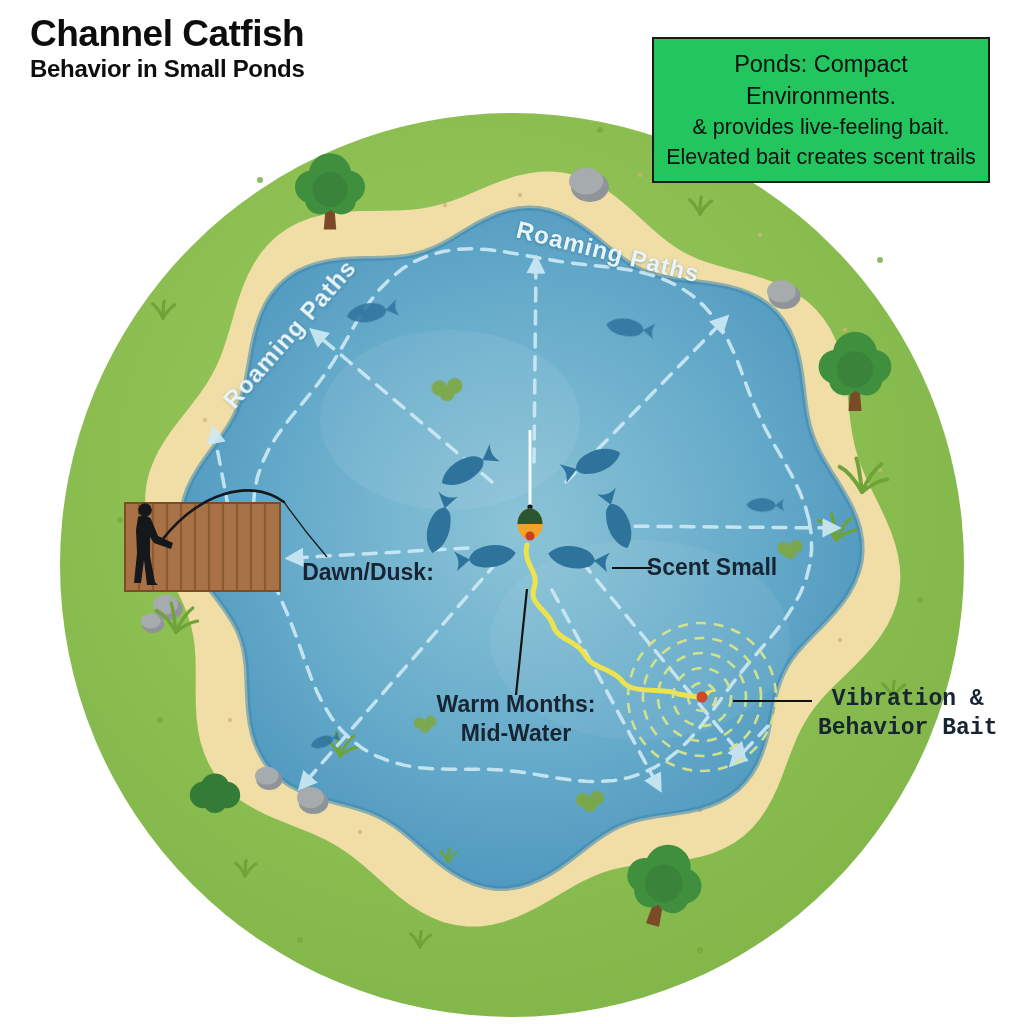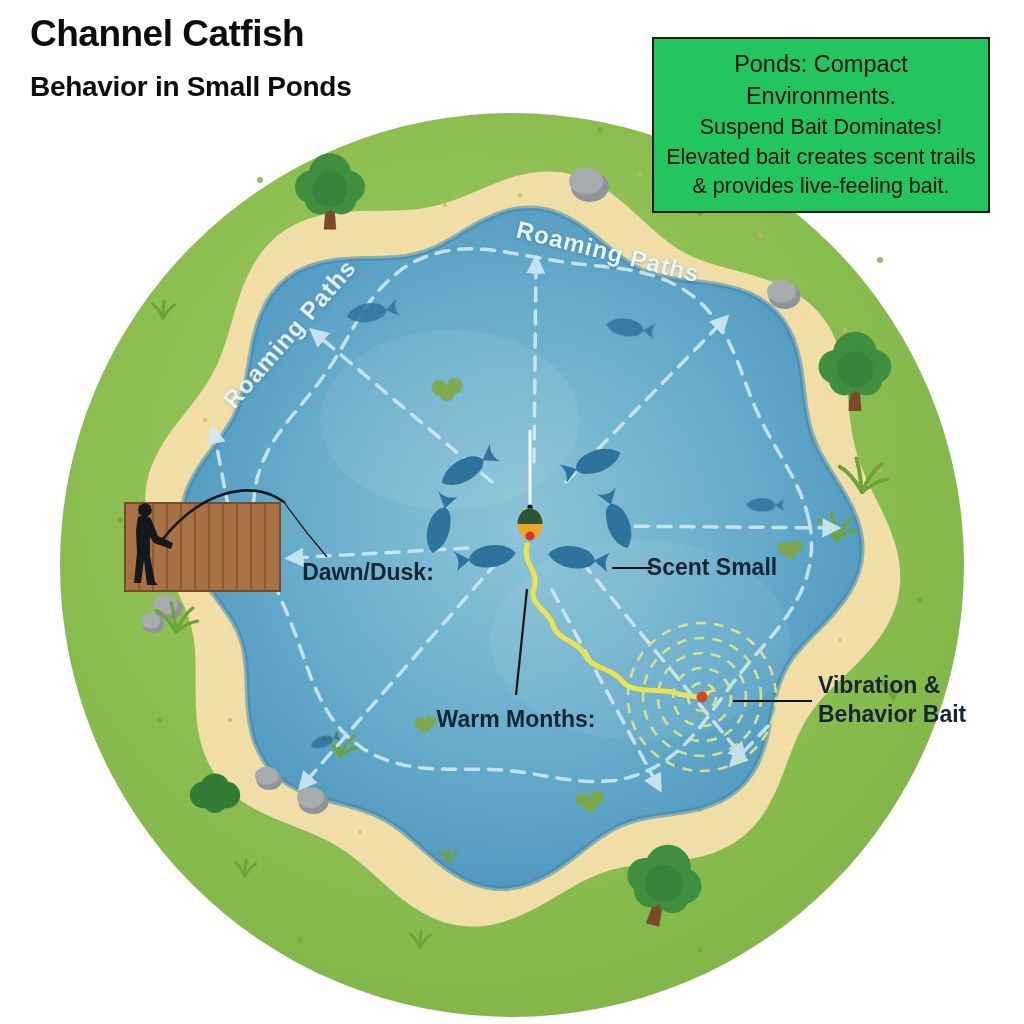--- a/index.html
+++ b/index.html
@@ -1,35 +1,35 @@
 <!DOCTYPE html>
 <html style="--grass1: #9ccb5f; --grass2: #7db245; --sand: #f1dea6; --sandSpeck: #d2b376; --waterCenter: #8cc4d7; --waterMid: #66abca; --waterEdge: #4690ba; --waterRim: #3d87b1; --dash: #cfeaf6; --fish: #2e739c; --dockWood: #a87246; --dockLine: #8c5a33; --dockEdge: #7c4c28; --silhouette: #15181b; --labelDark: #162433; --roamingText: #e8f6fb; --trail: #ece34f; --ripple: #d8e489; --bait: #d04828; --bobberTop: #2c5531; --bobberBody: #f2a32a; --bobberRing: #d13b25; --lineWhite: #ffffff; --tree: #3f8f3e; --treeDark: #347c36; --trunk: #7b4b27; --rock: #a6abae; --rockDark: #8f9498; --tuft: #6fa338; --algae: #7fa83f; --callout: #111111; --grassSpeck: #74a93c;"><head>
 <meta charset="utf-8">
 <style>
   html,body{margin:0;padding:0;background:#fff;}
   .stage{position:relative;width:1024px;height:1024px;background:#fff;overflow:hidden;
          font-family:"Liberation Sans",sans-serif;}
   .stage svg{position:absolute;left:0;top:0;}
   .titleblock{position:absolute;left:30px;top:14px;color:#0d0d0d;z-index:3;}
   .titleblock h1{margin:0;font-size:37px;font-weight:700;letter-spacing:-.5px;line-height:1.08;}
-  .titleblock h2{margin:18px 0 0;font-size:28px;font-weight:700;letter-spacing:-.3px;line-height:1.05;}
+  .titleblock h2{margin:2px 0 0;font-size:24px;font-weight:700;letter-spacing:-.3px;line-height:1.05;}
   .infobox{position:absolute;left:652px;top:37px;width:338px;box-sizing:border-box;z-index:3;
            background:#22c55e;border:2.5px solid #1a1a1a;padding:9px 6px;text-align:center;
            color:#111;font-size:21.5px;line-height:1.38;}
   .infobox .first{font-size:23.5px;}
   .lbl{position:absolute;z-index:2;font-weight:700;color:var(--labelDark);text-align:center;
        transform:translate(-50%,-50%);white-space:nowrap;font-size:23px;line-height:1.24;}
   .roam{position:absolute;z-index:2;font-weight:700;font-size:24px;letter-spacing:1px;
         color:var(--roamingText);text-shadow:0 1px 3px rgba(30,80,110,.45);white-space:nowrap;}
   #roamLeft{left:290px;top:334px;transform:translate(-50%,-50%) rotate(-49deg);}
   #roamTop{left:608px;top:252px;transform:translate(-50%,-50%) rotate(14deg);}
   #dawnDusk{left:368px;top:572px;}
   #scentTrail{left:712px;top:567px;}
   #warmMonths{left:516px;top:719px;}
-  #vibration{left:818px;top:671px;transform:none;text-align:left;}
+  #vibration{left:818px;top:685px;transform:none;text-align:center;font-family:Liberation Mono, monospace;}
 </style>
 </head>
 <body>
 
 <div class="stage">
 
   <svg width="1024" height="1024" viewBox="0 0 1024 1024">
     <defs>
       <radialGradient id="gradGrass" cx="45%" cy="40%" r="75%">
         <stop offset="0" stop-color="#9ccb5f"></stop>
@@ -236,36 +236,36 @@
     </g>
   </svg>
 
   <div class="titleblock">
     <h1>Channel Catfish</h1>
     <h2>Behavior in Small Ponds</h2>
   </div>
 
   <div class="infobox">
     <div class="first">Ponds: Compact Environments.</div>
-    <div>Suspend Bait Dominates!</div>
+    <div>&amp; provides live-feeling bait.</div>
     <div>Elevated bait creates scent trails</div>
-    <div>&amp; provides live-feeling bait.</div>
   </div>
 
   <div class="roam" id="roamLeft">Roaming Paths</div>
   <div class="roam" id="roamTop">Roaming Paths</div>
 
   <div class="lbl" id="dawnDusk">
     <div>Dawn/Dusk:</div>
   </div>
 
   <div class="lbl" id="scentTrail">Scent Small</div>
 
   <div class="lbl" id="warmMonths">
     <div>Warm Months:</div>
+    <div>Mid-Water</div>
   </div>
 
   <div class="lbl" id="vibration">
     <div>Vibration &amp;</div>
     <div>Behavior Bait</div>
   </div>
 
 </div>
 
 </body></html>

